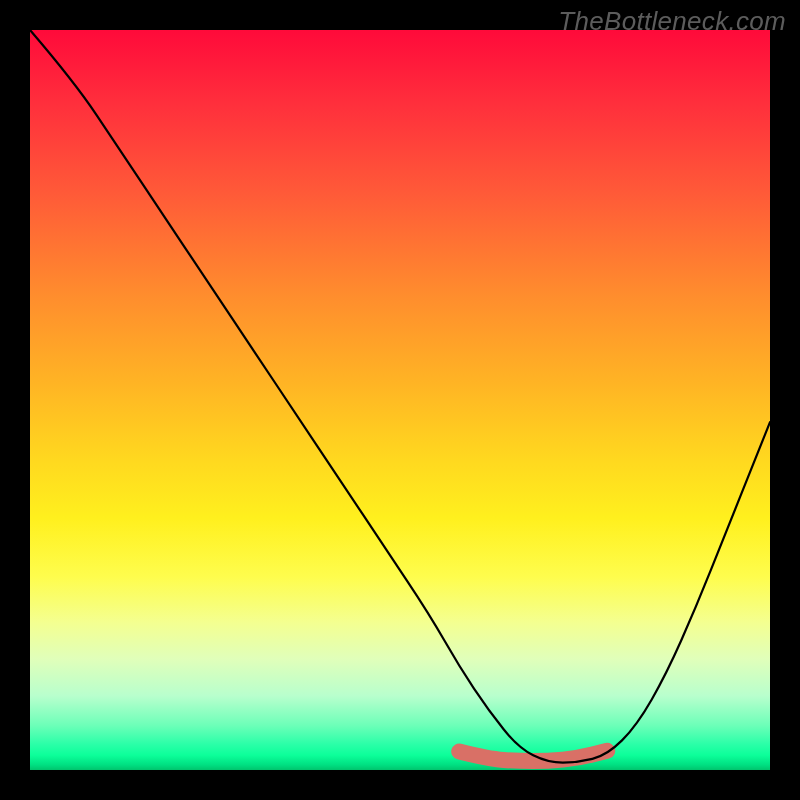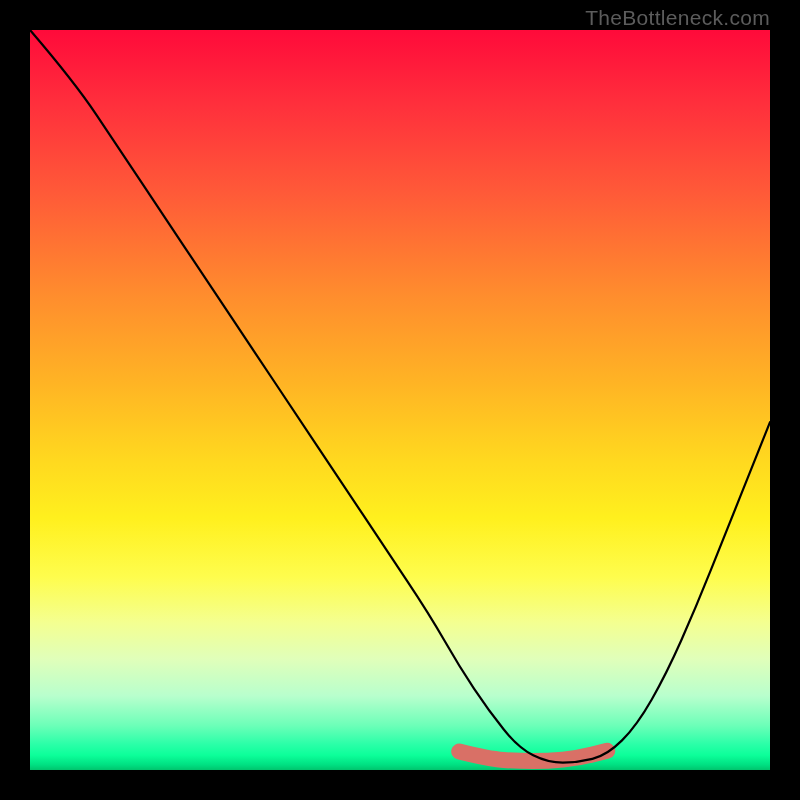--- a/index.html
+++ b/index.html
@@ -13,25 +13,26 @@
   }
   .frame {
     position: relative;
     width: 800px;
     height: 800px;
     background: #000;
   }
   .watermark {
     position: absolute;
     top: 6px;
-    right: 30px;
+    right: 14px;
     color: #5c5c5c;
-    font-size: 21px;
+    font-size: 26px;
     font-weight: 500;
     letter-spacing: 0.3px;
+    font-style: italic;
   }
   .plot {
     position: absolute;
     left: 30px;
     top: 30px;
     width: 740px;
     height: 740px;
     background: linear-gradient(to bottom,
       #ff0a3a 0%,
       #ff2f3c 10%,

